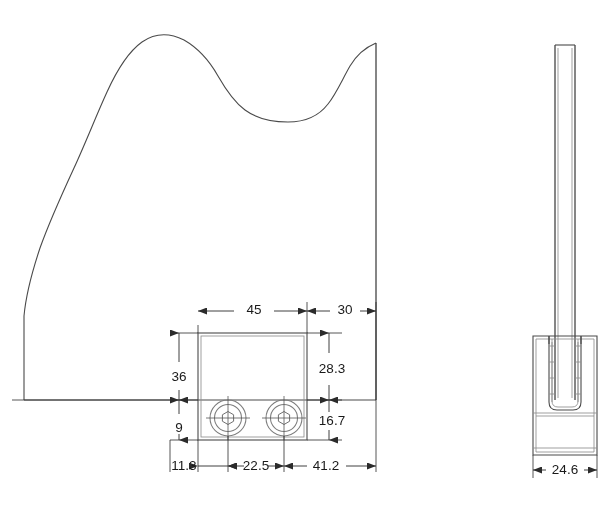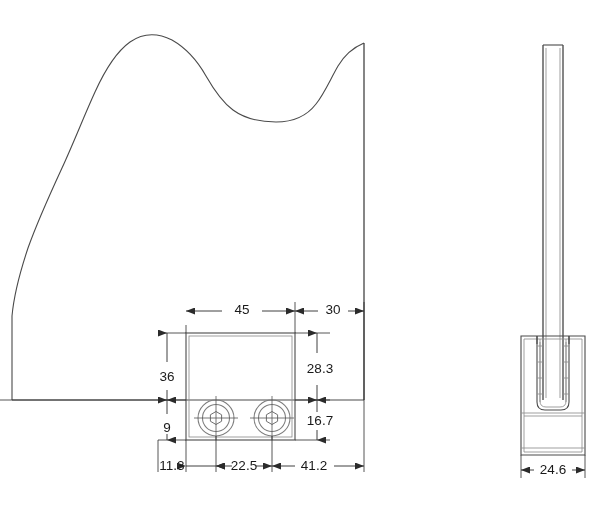--- a/index.html
+++ b/index.html
@@ -11,20 +11,21 @@
     width: 600px;
     height: 514px;
     font-family: "Liberation Sans", sans-serif;
     overflow: hidden;
   }
   #drawing-root {
     position: relative;
     width: 588px;
     height: 514px;
     background: #ffffff;
+    margin-left: 12px;
   }
   svg.cad {
     display: block;
     width: 600px;
     height: 514px;
   }
   .dim-text {
     font-family: "Liberation Sans", sans-serif;
     font-size: 13.5px;
     fill: #1a1a1a;

